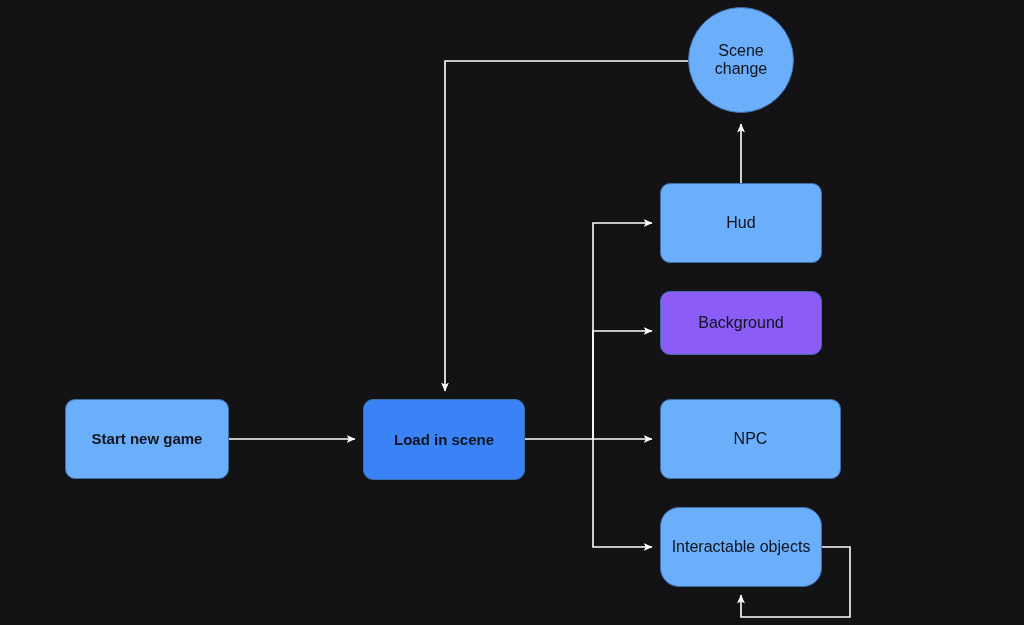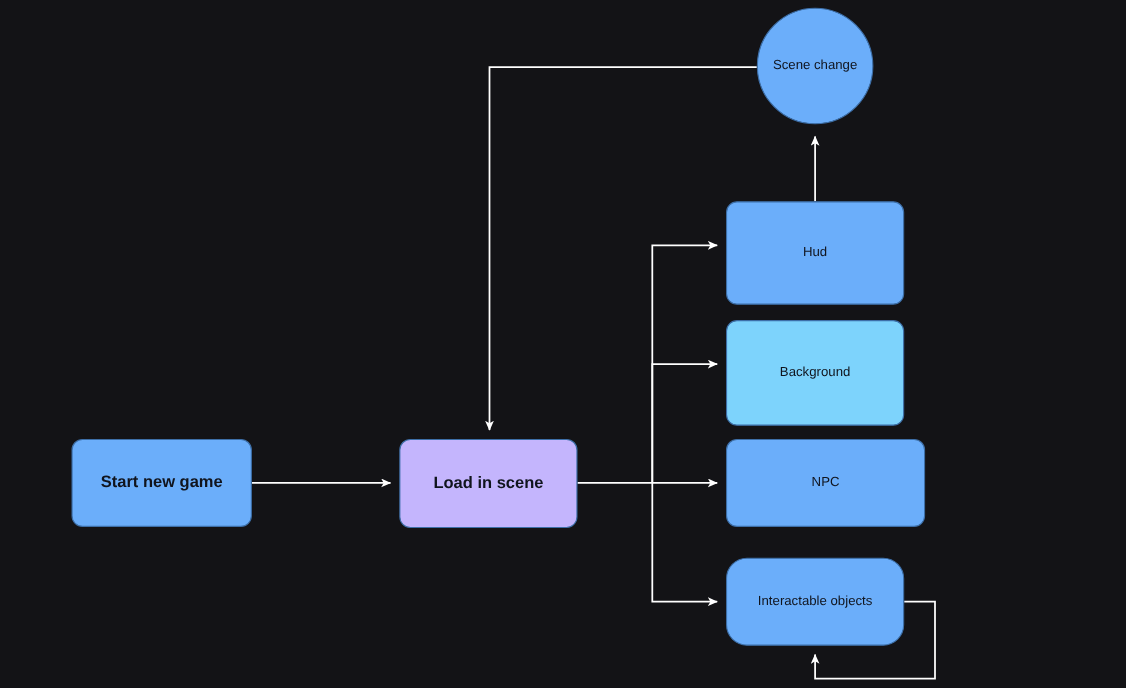--- a/index.html
+++ b/index.html
@@ -50,21 +50,21 @@
     display: block;
     padding: 0 6px;
     pointer-events: none;
   }
   .label-bold {
     font-weight: bold;
     font-size: 15px;
   }
   .label-normal {
     font-weight: normal;
-    font-size: 12px;
+    font-size: 16px;
   }
 </style>
 </head>
 <body>
 
 <div id="canvas">
 
   <svg class="edges" viewBox="0 0 1024 625" xmlns="http://www.w3.org/2000/svg">
     <defs>
       <marker id="arrowhead" markerWidth="10" markerHeight="10" refX="8.5" refY="4" orient="auto" markerUnits="userSpaceOnUse">
@@ -80,27 +80,27 @@
         <path d="M 741 183 L 741 124" fill="none" stroke="#FFFFFF" stroke-width="1.6" stroke-linejoin="miter" stroke-linecap="butt" marker-end="url(#arrowhead)"></path>
         <path d="M 688 61 L 445 61 L 445 391" fill="none" stroke="#FFFFFF" stroke-width="1.6" stroke-linejoin="miter" stroke-linecap="butt" marker-end="url(#arrowhead)"></path>
         <path d="M 822 547 L 850 547 L 850 617 L 741 617 L 741 595" fill="none" stroke="#FFFFFF" stroke-width="1.6" stroke-linejoin="miter" stroke-linecap="butt" marker-end="url(#arrowhead)"></path>
       </g>
   </svg>
 
   <div id="node-layer">
       <div class="node rect" style="left: 65px; top: 399px; width: 164px; height: 80px; background: rgb(107, 174, 250); border-color: rgb(61, 111, 168); color: rgb(16, 20, 29);">
         <span class="node-label label-bold">Start new game</span>
       </div>
-      <div class="node rect" style="left: 363px; top: 399px; width: 162px; height: 81px; background: #c4b5fd; border-color: rgb(61, 111, 168); color: rgb(16, 20, 29);">
+      <div class="node rect" style="left: 363px; top: 399px; width: 162px; height: 81px; background: #3b82f6; border-color: rgb(61, 111, 168); color: rgb(16, 20, 29);">
         <span class="node-label label-bold">Load in scene</span>
       </div>
-      <div class="node rect" style="left: 660px; top: 183px; width: 162px; height: 94px; background: rgb(107, 174, 250); border-color: rgb(61, 111, 168); color: rgb(16, 20, 29);">
+      <div class="node rect" style="left: 660px; top: 183px; width: 162px; height: 80px; background: rgb(107, 174, 250); border-color: rgb(61, 111, 168); color: rgb(16, 20, 29);">
         <span class="node-label label-normal">Hud</span>
       </div>
-      <div class="node rect" style="left: 660px; top: 291px; width: 162px; height: 96px; background: #7dd3fc; border-color: rgb(61, 111, 168); color: rgb(16, 20, 29);">
+      <div class="node rect" style="left: 660px; top: 291px; width: 162px; height: 64px; background: #8b5cf6; border-color: rgb(61, 111, 168); color: rgb(16, 20, 29);">
         <span class="node-label label-normal">Background</span>
       </div>
       <div class="node rect" style="left: 660px; top: 399px; width: 181px; height: 80px; background: rgb(107, 174, 250); border-color: rgb(61, 111, 168); color: rgb(16, 20, 29);">
         <span class="node-label label-normal">NPC</span>
       </div>
       <div class="node rect" style="left: 660px; top: 507px; width: 162px; height: 80px; background: rgb(107, 174, 250); border-color: rgb(61, 111, 168); color: rgb(16, 20, 29); border-radius: 19px;">
         <span class="node-label label-normal">Interactable objects</span>
       </div>
       <div class="node circle" style="left: 688px; top: 7px; width: 106px; height: 106px; background: rgb(107, 174, 250); border-color: rgb(61, 111, 168); color: rgb(16, 20, 29);">
         <span class="node-label label-normal">Scene change</span>

